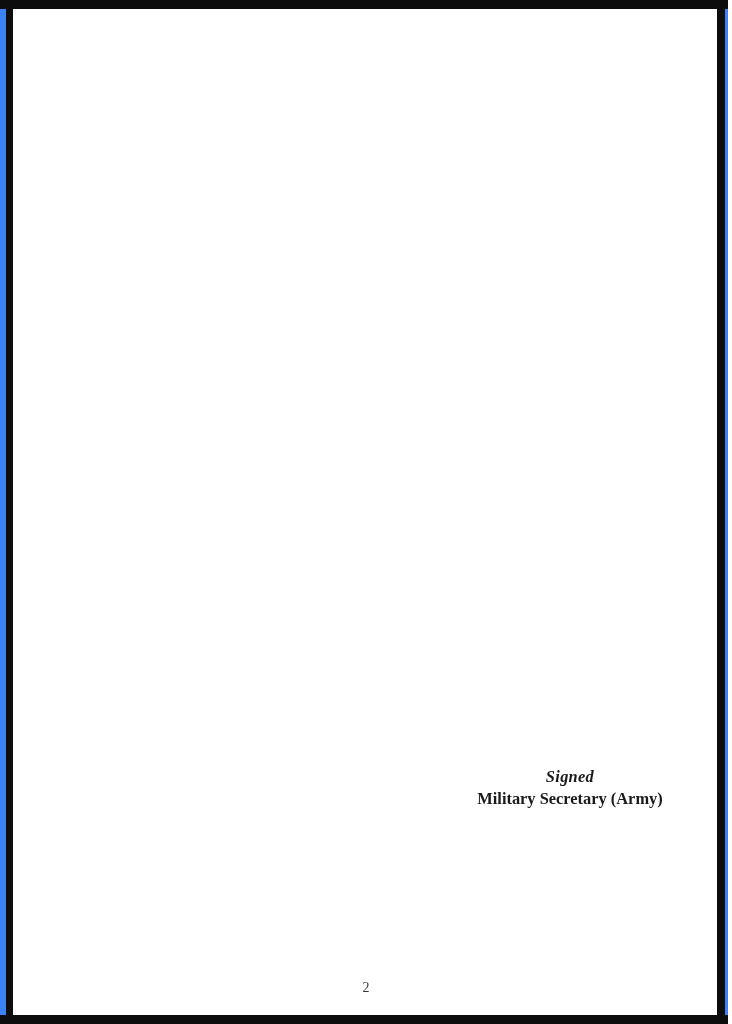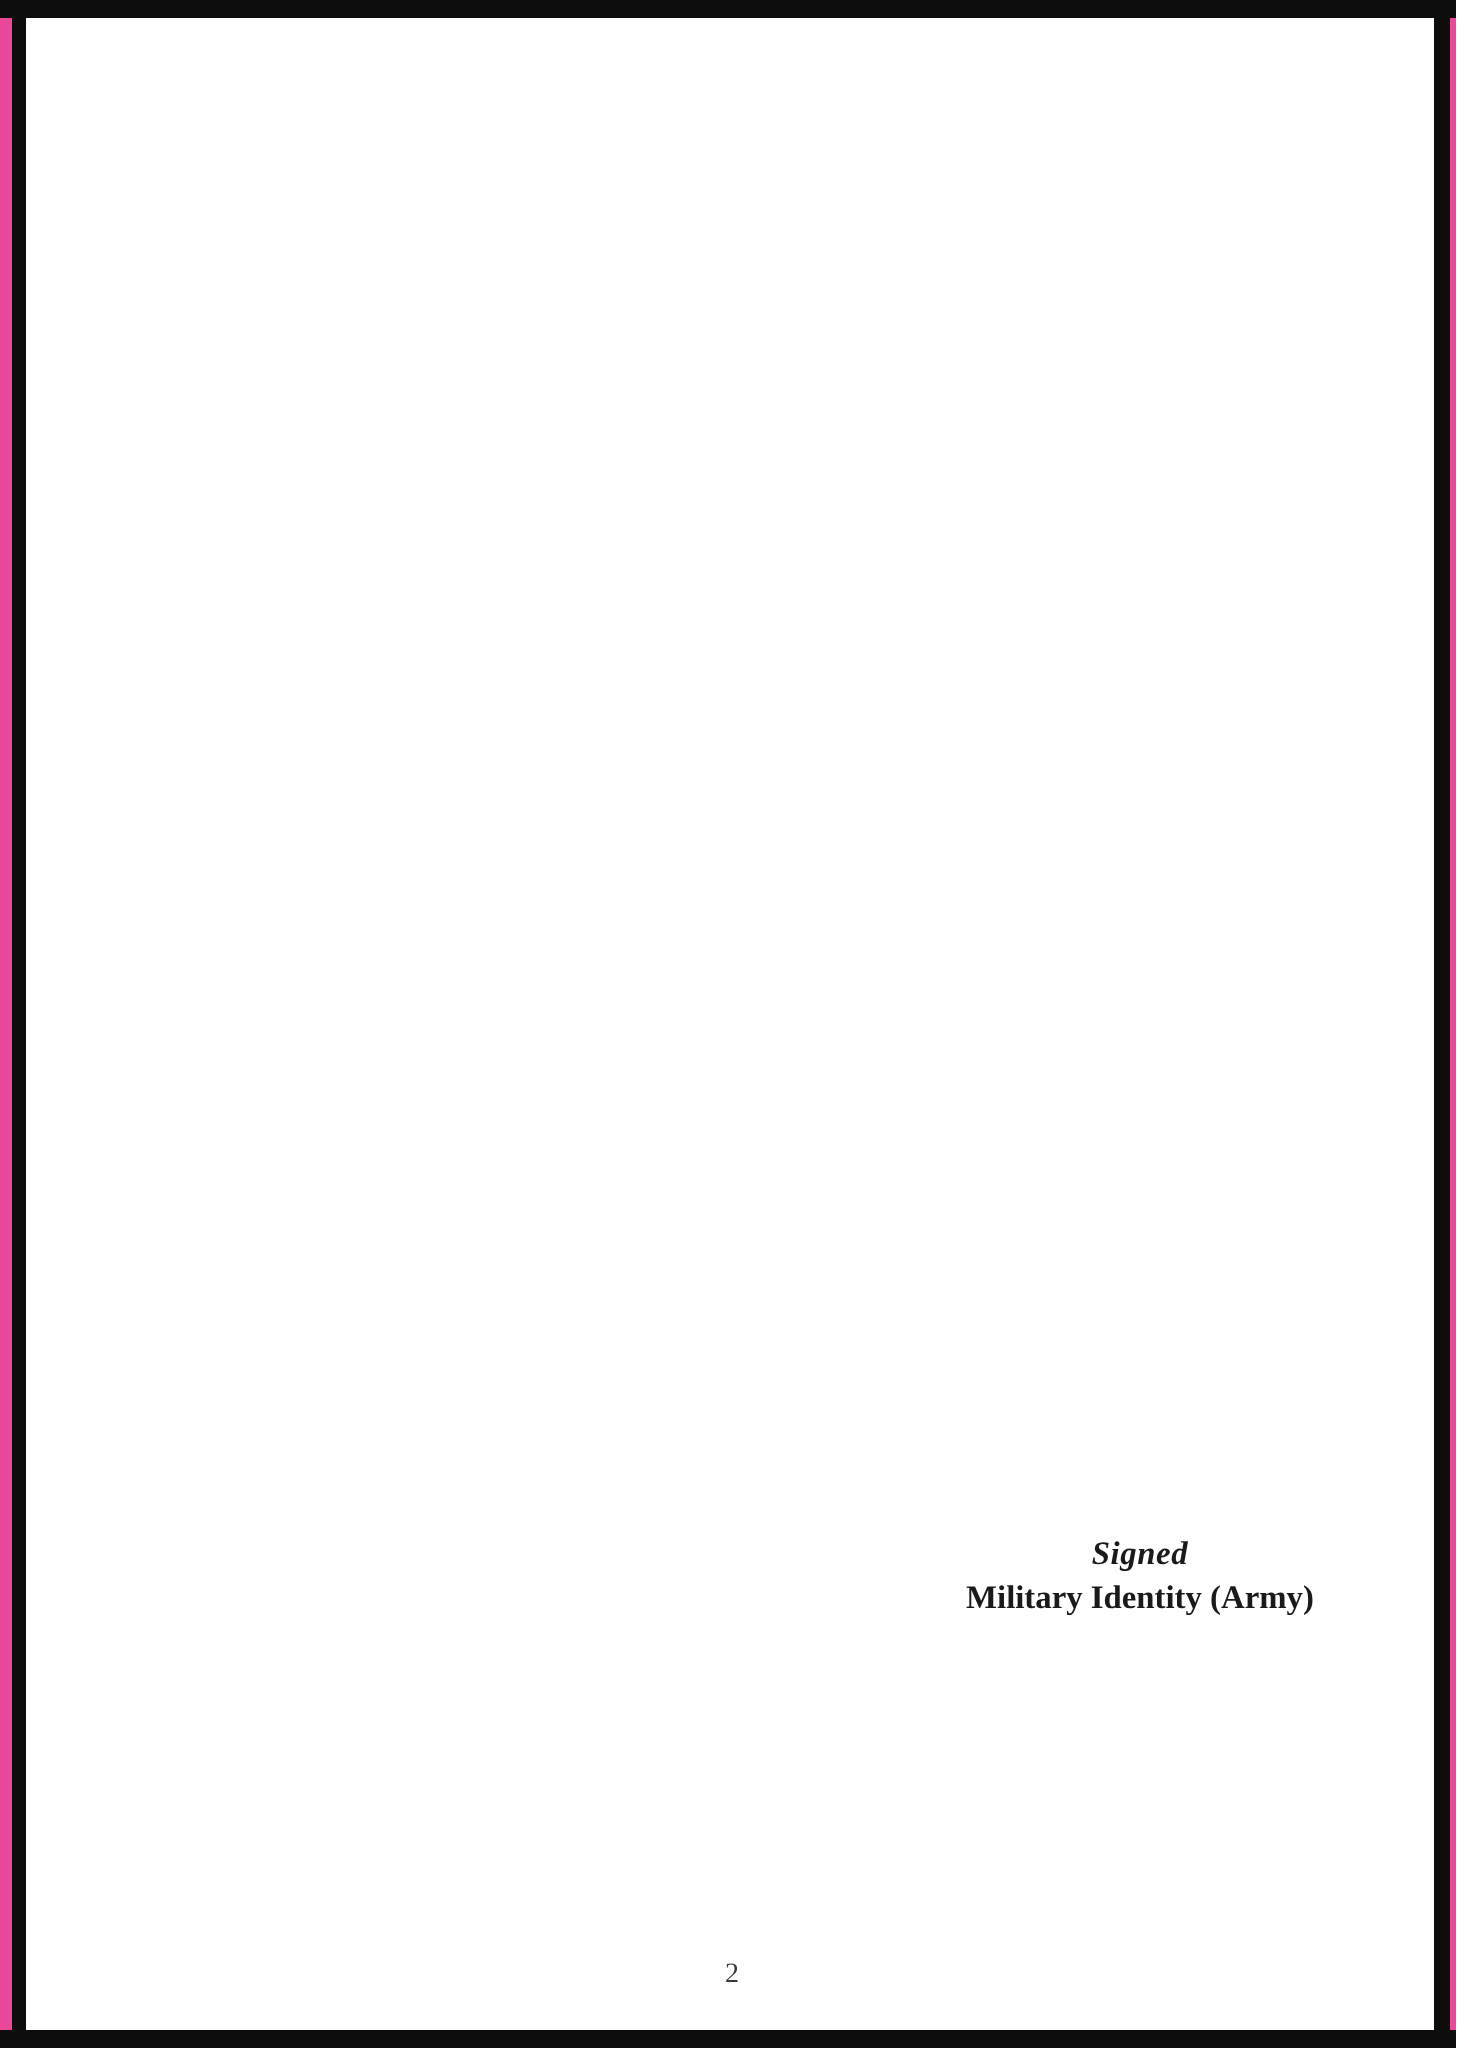--- a/index.html
+++ b/index.html
@@ -15,21 +15,21 @@
     overflow: hidden;
     font-family: "Liberation Serif", "DejaVu Serif", serif;
     color: #1a1a1a;
   }
 
   
   .scan-page {
     position: relative;
     width: 732px;
     height: 1024px;
-    background: #ec4899;
+    background: #3b82f6;
   }
   .scan-edge {
     position: absolute;
     background: #0d0d0d;
     z-index: 5;
   }
   .scan-edge.top    { left: 0;   top: 0;    width: 732px; height: 9px; }
   .scan-edge.bottom { left: 0;   bottom: 0; width: 732px; height: 9px; }
   .scan-edge.left   { left: 6px; top: 0;    width: 7px;   height: 1024px; }
   .scan-edge.right  { right: 7px;top: 0;    width: 8px;   height: 1024px; }
@@ -241,18 +241,18 @@
     </div>
 
     <div class="note-block">
       <span>NOTE:</span>&nbsp; <span>Due to the military nature of the Exercise, the Nigerian Army shall not be liable for any injuries or death recorded in the course of the Selection Board.</span>
     </div>
 
   </div>
 
   <div class="signature-block">
     <div class="sig-signed">Signed</div>
-    <div class="sig-title">Military Identity (Army)</div>
+    <div class="sig-title">Military Secretary (Army)</div>
   </div>
 
   <div class="page-number">2</div>
 
 </div>
 
 </body></html>

